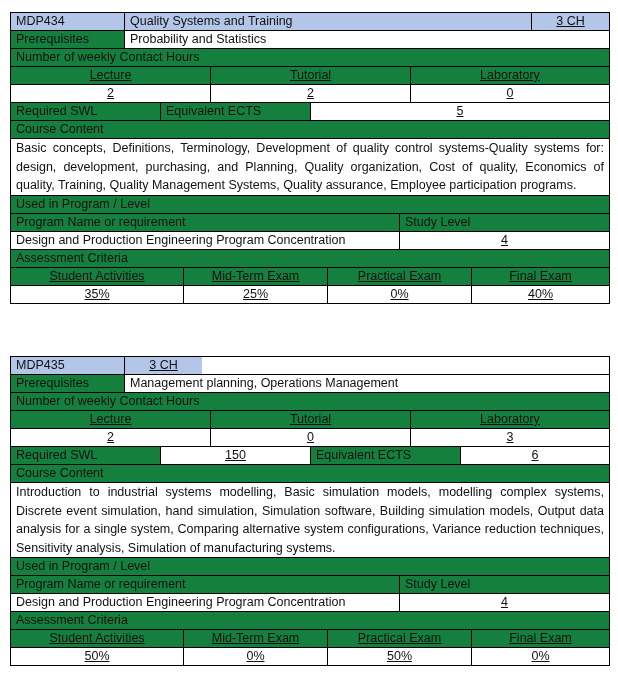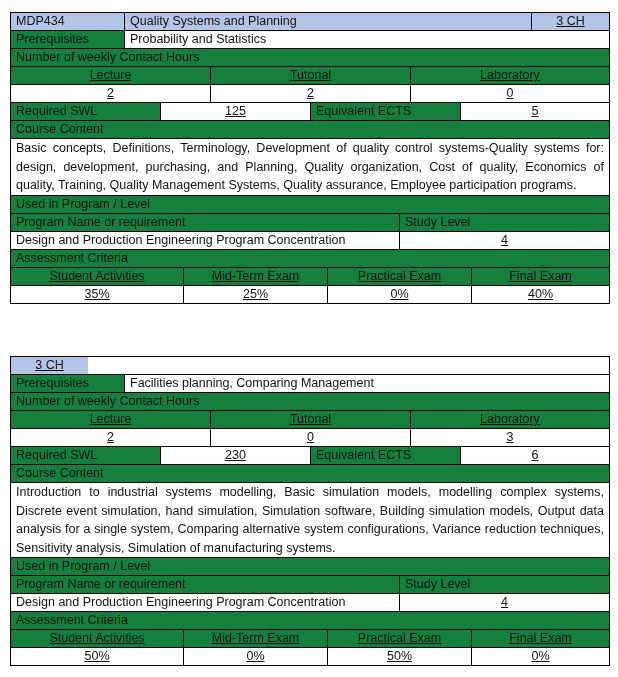--- a/index.html
+++ b/index.html
@@ -14,21 +14,21 @@
   .white { background: #ffffff; margin-top: 33px; }
   .center { text-align: center; text-decoration: underline; }
   .content { height: auto; line-height: 18.5px; padding: 0 5px; text-align: justify; white-space: normal; display: block; background: #fff; }
 </style>
 </head>
 <body>
 
 <div class="course" style="top:12px;">
   <div class="row first">
     <div class="cell blue" style="width:114px">MDP434</div>
-    <div class="cell blue" style="width:407px">Quality Systems and Planning</div>
+    <div class="cell blue" style="width:407px">Quality Systems and Training</div>
     <div class="cell blue center" style="width:77px">3 CH</div>
   </div>
   <div class="row">
     <div class="cell green" style="width:114px">Prerequisites</div>
     <div class="cell white" style="flex:1">Probability and Statistics</div>
   </div>
   <div class="row">
     <div class="cell green" style="flex:1">Number of weekly Contact Hours</div>
   </div>
   <div class="row">
@@ -36,21 +36,20 @@
     <div class="cell green center" style="width:200px">Tutorial</div>
     <div class="cell green center" style="flex:1">Laboratory</div>
   </div>
   <div class="row">
     <div class="cell white center" style="width:200px">2</div>
     <div class="cell white center" style="width:200px">2</div>
     <div class="cell white center" style="flex:1">0</div>
   </div>
   <div class="row">
     <div class="cell green" style="width:150px">Required SWL</div>
-    <div class="cell white center" style="width:150px">125</div>
     <div class="cell green" style="width:150px">Equivalent ECTS</div>
     <div class="cell white center" style="flex:1">5</div>
   </div>
   <div class="row">
     <div class="cell green" style="flex:1">Course Content</div>
   </div>
   <div class="row content">Basic concepts, Definitions, Terminology, Development of quality control systems-Quality systems for: design, development, purchasing, and Planning, Quality organization, Cost of quality, Economics of quality, Training, Quality Management Systems, Quality assurance, Employee participation programs.</div>
   <div class="row">
     <div class="cell green" style="flex:1">Used in Program / Level</div>
   </div>
@@ -74,42 +73,43 @@
   <div class="row">
     <div class="cell white center" style="width:173px">35%</div>
     <div class="cell white center" style="width:144px">25%</div>
     <div class="cell white center" style="width:144px">0%</div>
     <div class="cell white center" style="flex:1">40%</div>
   </div>
 </div>
 
 <div class="course" style="top:356px;">
   <div class="row first">
+    <div class="cell blue" style="width:114px">MDP435</div>
     <div class="cell blue center" style="width:77px">3 CH</div>
   </div>
   <div class="row">
     <div class="cell green" style="width:114px">Prerequisites</div>
-    <div class="cell white" style="flex:1">Facilities planning, Comparing Management</div>
+    <div class="cell white" style="flex:1">Management planning, Operations Management</div>
   </div>
   <div class="row">
     <div class="cell green" style="flex:1">Number of weekly Contact Hours</div>
   </div>
   <div class="row">
     <div class="cell green center" style="width:200px">Lecture</div>
     <div class="cell green center" style="width:200px">Tutorial</div>
     <div class="cell green center" style="flex:1">Laboratory</div>
   </div>
   <div class="row">
     <div class="cell white center" style="width:200px">2</div>
     <div class="cell white center" style="width:200px">0</div>
     <div class="cell white center" style="flex:1">3</div>
   </div>
   <div class="row">
     <div class="cell green" style="width:150px">Required SWL</div>
-    <div class="cell white center" style="width:150px">230</div>
+    <div class="cell white center" style="width:150px">150</div>
     <div class="cell green" style="width:150px">Equivalent ECTS</div>
     <div class="cell white center" style="flex:1">6</div>
   </div>
   <div class="row">
     <div class="cell green" style="flex:1">Course Content</div>
   </div>
   <div class="row content">Introduction to industrial systems modelling, Basic simulation models, modelling complex systems, Discrete event simulation, hand simulation, Simulation software, Building simulation models, Output data analysis for a single system, Comparing alternative system configurations, Variance reduction techniques, Sensitivity analysis, Simulation of manufacturing systems.</div>
   <div class="row">
     <div class="cell green" style="flex:1">Used in Program / Level</div>
   </div>

